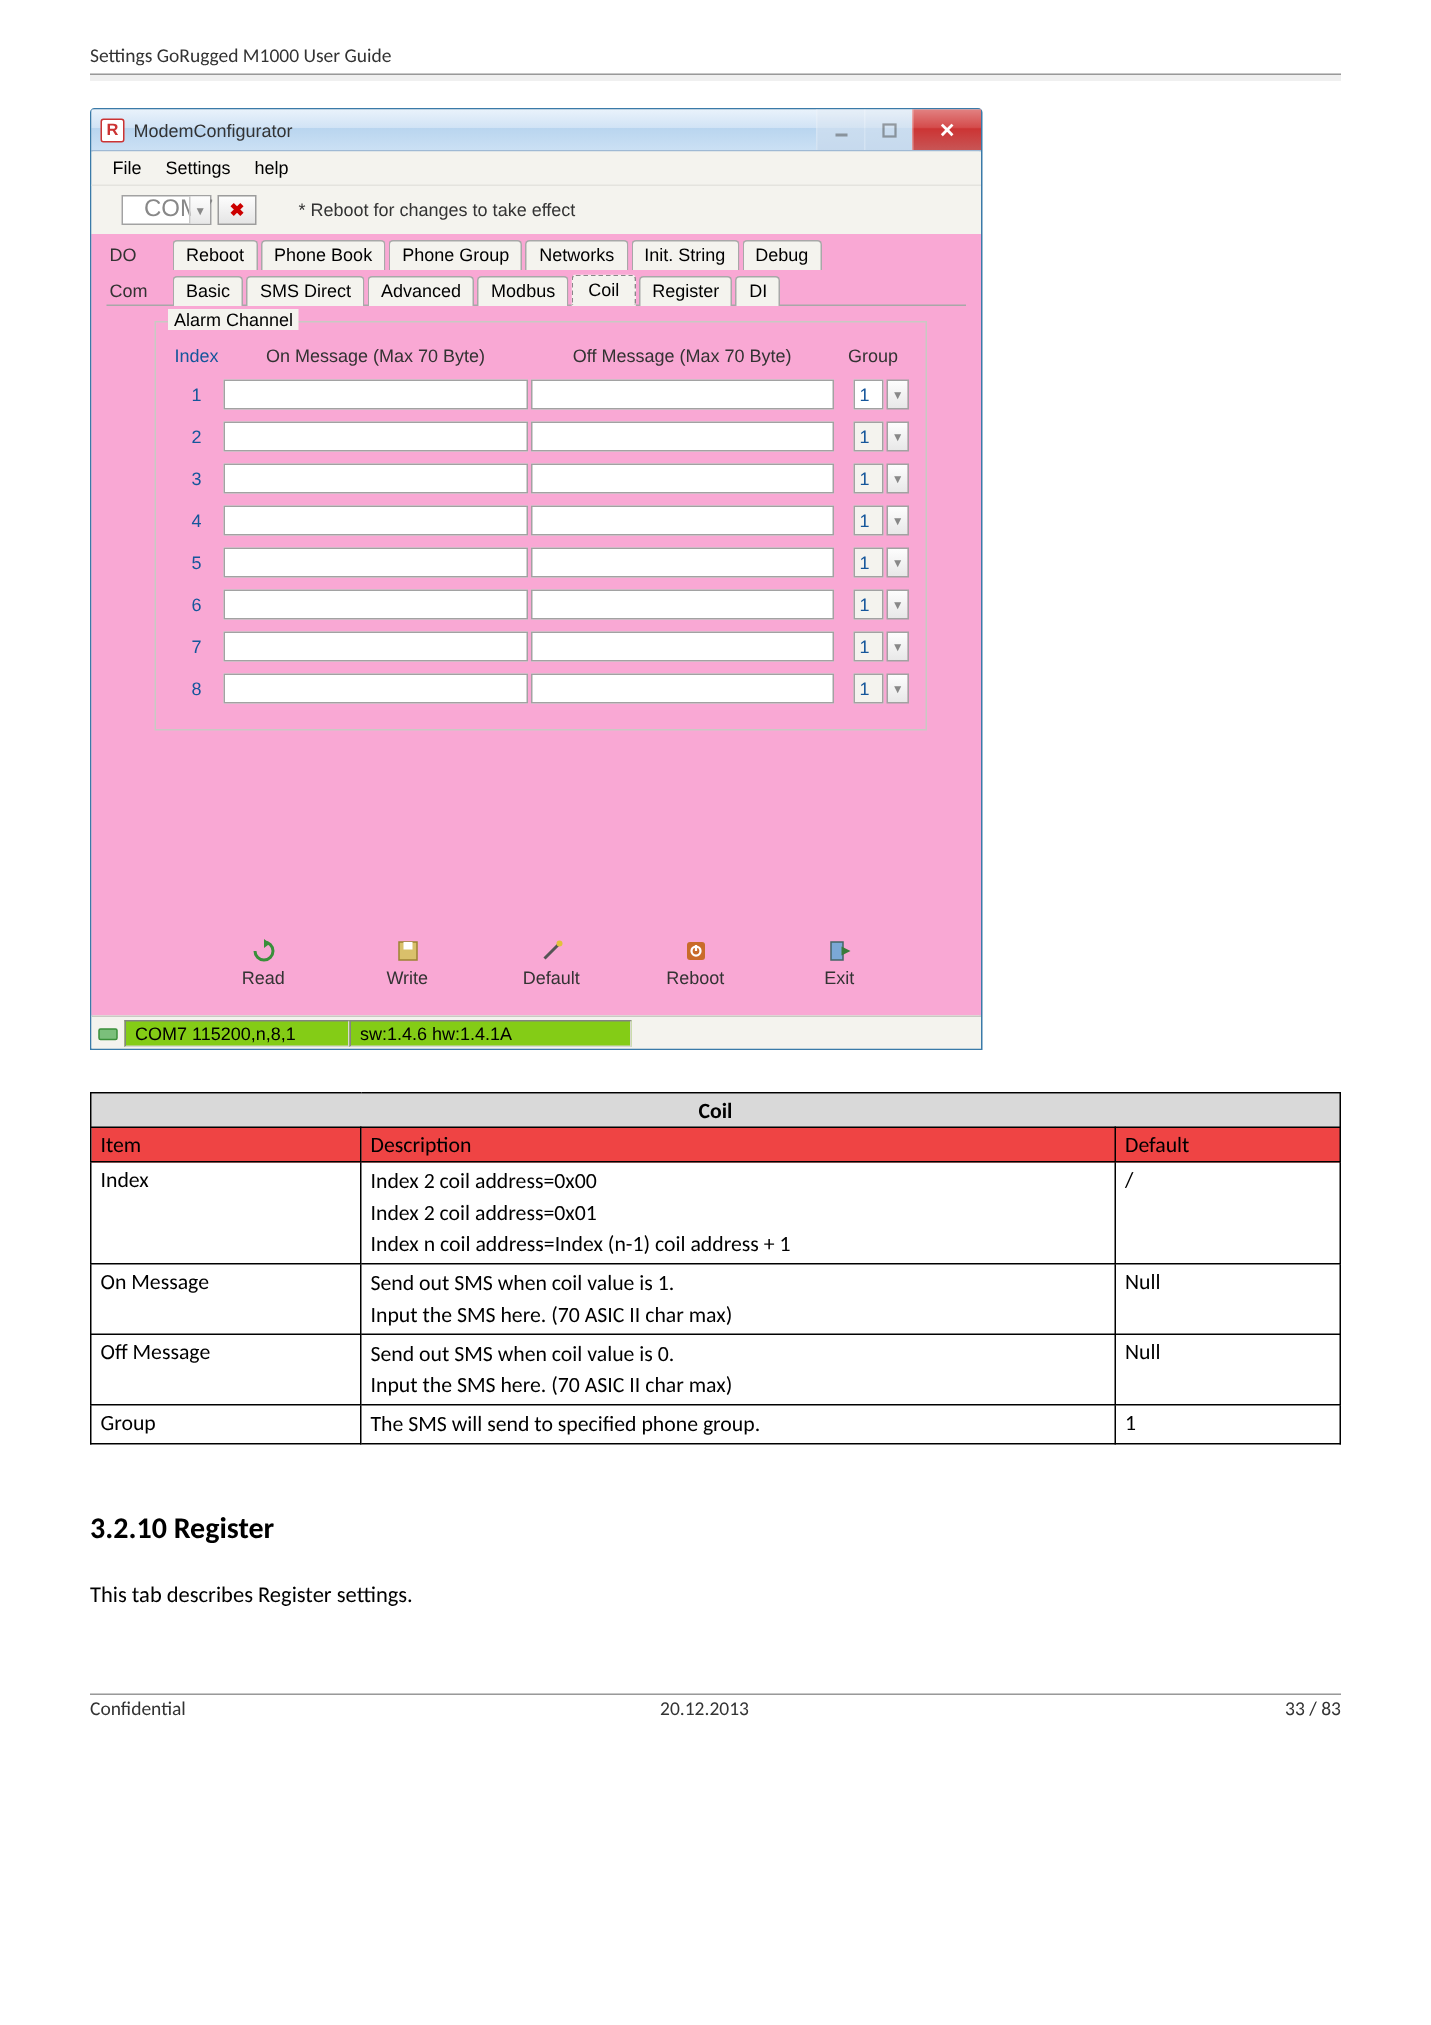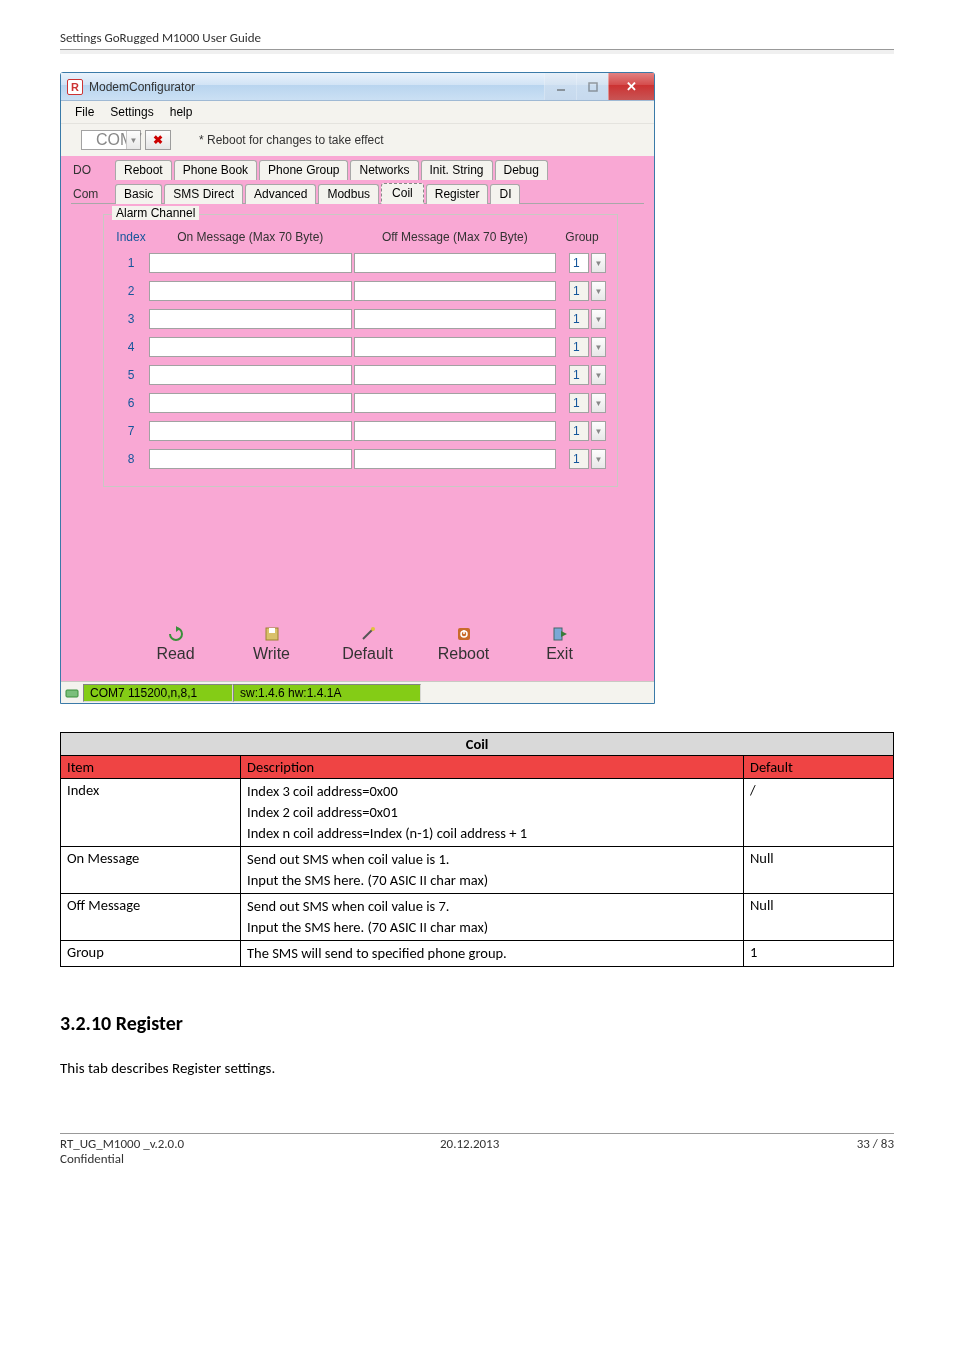--- a/index.html
+++ b/index.html
@@ -202,21 +202,21 @@
   }
 
   .blank-area { height: 128px; }
 
   .btn-row {
     display:flex; justify-content:center; gap:44px;
     padding: 10px 0 10px 20px;
   }
   .tool-btn {
     display:flex; flex-direction:column; align-items:center;
-    font-size:16px; color:#333; width:52px;
+    font-size:12px; color:#333; width:52px;
   }
   .tool-btn .ico {
     width:18px; height:18px; margin-bottom:2px;
     display:flex; align-items:center; justify-content:center;
   }
   .tool-btn .lbl { white-space:nowrap; }
 
   .statusbar {
     display:flex; align-items:center;
     border-top: 1px solid #c9c9c3;
@@ -557,38 +557,38 @@
       <tr class="hdr-row">
         <td class="col1">Item</td>
         <td>Description</td>
         <td class="col3">Default</td>
       </tr>
     </tbody>
     <tbody id="spec-body">
         <tr>
           <td class="col1">Index</td>
           <td class="multi-line">
-            <div>Index 3 coil address=0x00</div>
+            <div>Index 2 coil address=0x00</div>
             <div>Index 2 coil address=0x01</div>
             <div>Index n coil address=Index (n-1) coil address + 1</div>
           </td>
           <td class="col3">/</td>
         </tr>
         <tr>
           <td class="col1">On Message</td>
           <td class="multi-line">
             <div>Send out SMS when coil value is 1.</div>
             <div>Input the SMS here. (70 ASIC II char max)</div>
           </td>
           <td class="col3">Null</td>
         </tr>
         <tr>
           <td class="col1">Off Message</td>
           <td class="multi-line">
-            <div>Send out SMS when coil value is 7.</div>
+            <div>Send out SMS when coil value is 0.</div>
             <div>Input the SMS here. (70 ASIC II char max)</div>
           </td>
           <td class="col3">Null</td>
         </tr>
         <tr>
           <td class="col1">Group</td>
           <td class="multi-line">
             <div>The SMS will send to specified phone group.</div>
           </td>
           <td class="col3">1</td>
@@ -596,21 +596,20 @@
       </tbody>
   </table>
 
   <div class="section-heading">3.2.10  Register</div>
   <div class="section-body">This tab describes Register settings.</div>
 
   <div class="footer">
     <div class="footer-line"></div>
     <div class="footer-row">
       <div class="l">
-        <div>RT_UG_M1000 _v.2.0.0</div>
         <div>Confidential</div>
       </div>
       <div class="c">20.12.2013</div>
       <div class="r">33 / 83</div>
     </div>
   </div>
 
 </div>
 
 </body></html>

